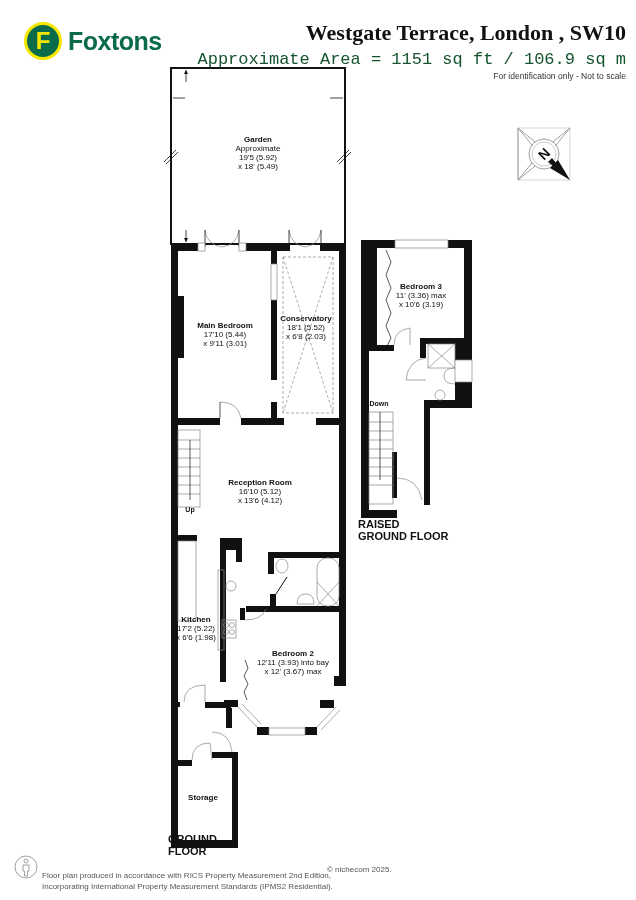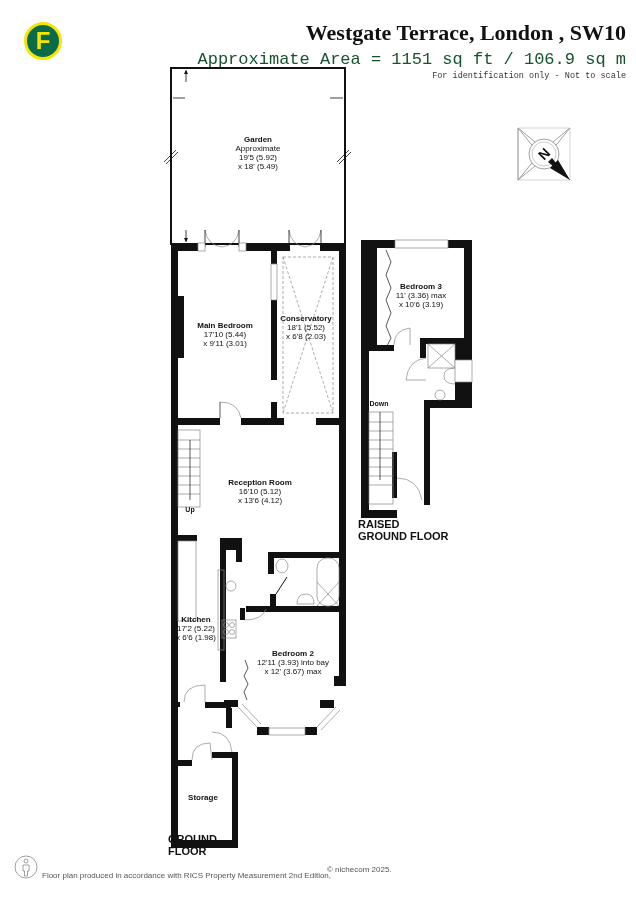--- a/index.html
+++ b/index.html
@@ -3,36 +3,37 @@
 <meta charset="utf-8">
 <style>
   html, body { margin: 0; padding: 0; background: #ffffff; }
   body { width: 636px; height: 900px; position: relative; overflow: hidden; font-family: "Liberation Sans", sans-serif; color: #111; }
   .logo { position: absolute; left: 24px; top: 22px; display: flex; align-items: center; }
   .logo-mark { width: 38px; height: 38px; border-radius: 50%; background: #0a6b4b; border: 3px solid #f5e600; box-sizing: border-box; display: flex; align-items: center; justify-content: center; }
   .logo-mark span { color: #f5e600; font-weight: bold; font-size: 24px; font-family: "Liberation Sans", sans-serif; line-height: 1; }
   .logo-text { margin-left: 6px; color: #0a6b4b; font-weight: bold; font-size: 25px; letter-spacing: -0.5px; font-family: "Liberation Sans", sans-serif; }
   .title { position: absolute; right: 10px; top: 20px; font-size: 22px; font-weight: bold; color: #111; font-family: Liberation Serif, serif; }
   .area { position: absolute; right: 10px; top: 50px; font-size: 17px; color: #14532d; font-family: Liberation Mono, monospace; }
-  .disclaimer { position: absolute; right: 10px; top: 71px; font-size: 8.5px; color: #333; font-family: Liberation Mono, monospace; }
+  .disclaimer { position: absolute; right: 10px; top: 71px; font-size: 8.5px; color: #333; font-family: Liberation Sans, sans-serif; }
   svg.plan { position: absolute; left: 0; top: 0; }
   .footer { position: absolute; left: 14px; top: 855px; display: flex; align-items: flex-start; }
   .footer-icon { width: 24px; height: 24px; }
   .footer-text { margin-left: 4px; font-size: 8px; line-height: 10.5px; color: #555; font-family: "Liberation Sans", sans-serif; margin-top: 16px; }
   .footer-copy { position: absolute; left: 327px; top: 865px; font-size: 8px; color: #555; font-family: "Liberation Sans", sans-serif; text-align: right; }
   .floor-label { position: absolute; font-weight: bold; font-size: 11px; color: #111; font-family: "Liberation Sans", sans-serif; text-align: left; line-height: 12px; }
   .room-label { font-family: "Liberation Sans", sans-serif; }
 </style>
 </head>
 <body>
 
 <div class="logo">
   <div class="logo-mark">
       <span>F</span>
     </div>
+  <div class="logo-text">Foxtons</div>
 </div>
 <div class="title">Westgate Terrace, London , SW10</div>
 <div class="area">Approximate Area = 1151 sq ft / 106.9 sq m</div>
 <div class="disclaimer">For identification only - Not to scale</div>
 
 <svg class="plan" width="636" height="900" viewBox="0 0 636 900">
 
   <g transform="translate(544,154)">
     <polygon points="-26,-26 -4,-8 -8,-4" fill="none" stroke="#888" stroke-width="0.8"></polygon>
     <polygon points="26,-26 8,-4 4,-8" fill="none" stroke="#888" stroke-width="0.8"></polygon>
@@ -256,15 +257,16 @@
 </div>
 
 <div class="footer">
   <svg class="footer-icon" viewBox="0 0 24 24">
     <circle cx="12" cy="12" r="11" fill="none" stroke="#888" stroke-width="0.8"></circle>
     <circle cx="12" cy="6" r="2" fill="none" stroke="#888" stroke-width="0.8"></circle>
     <path d="M9,10 L15,10 L15,16 L13.5,16 L13.5,21 L10.5,21 L10.5,16 L9,16 Z" fill="none" stroke="#888" stroke-width="0.8"></path>
   </svg>
   <div class="footer-text">
     <div>Floor plan produced in accordance with RICS Property Measurement 2nd Edition,</div>
+    <div>Incorporating International Property Measurement Standards (IPMS2 Residential).</div>
   </div>
 </div>
 <div class="footer-copy">© nichecom 2025.</div>
 
 </body></html>

